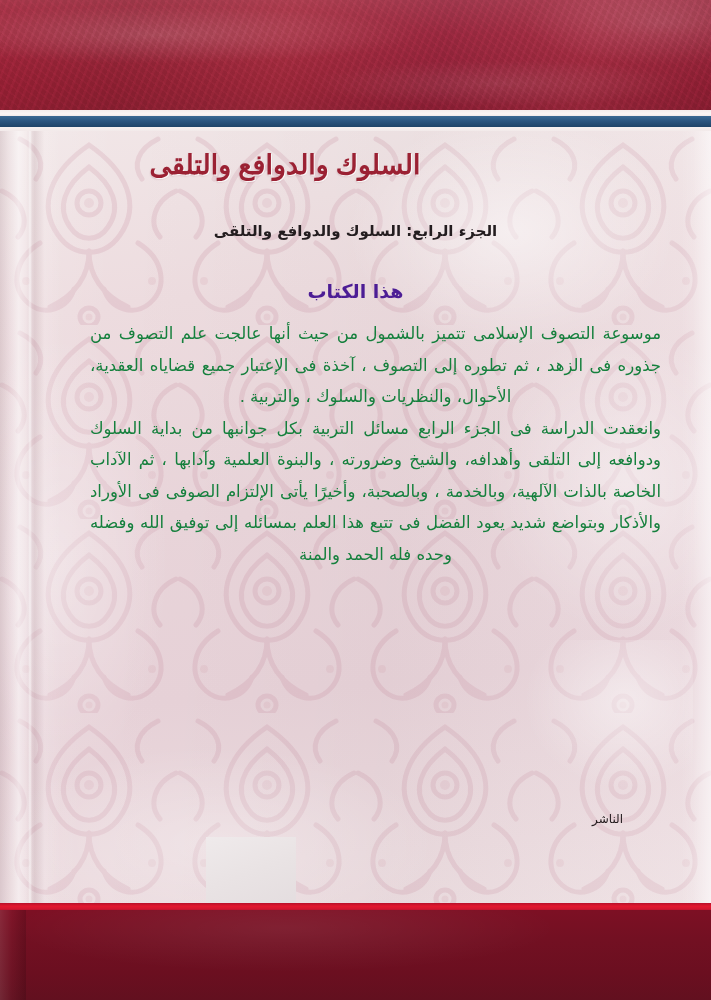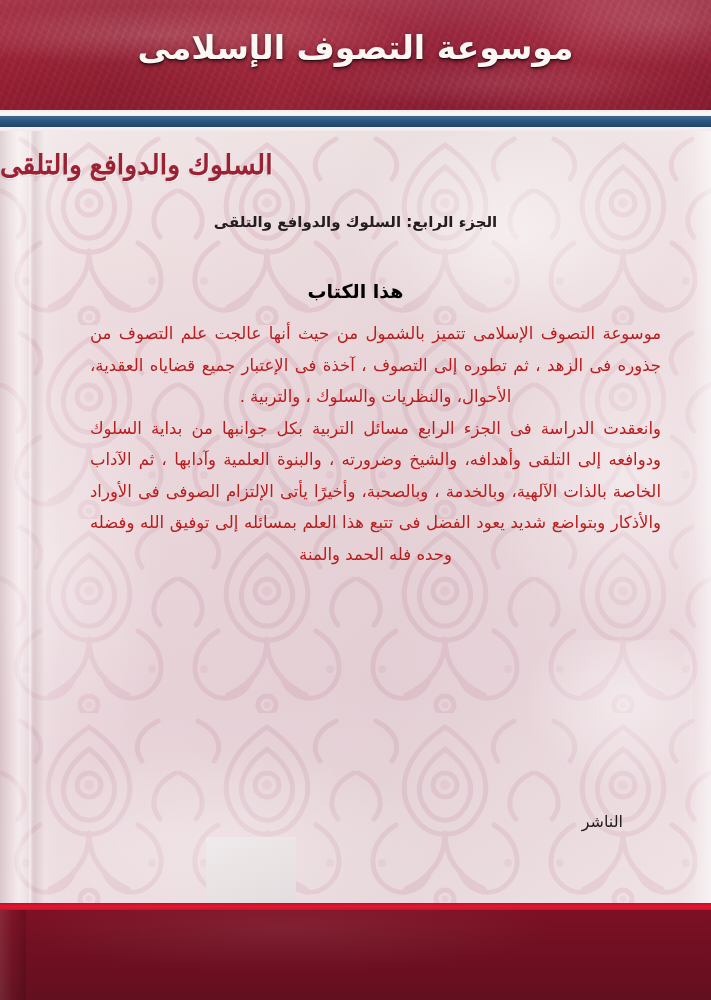--- a/index.html
+++ b/index.html
@@ -156,70 +156,70 @@
     background: linear-gradient(90deg, rgba(255,255,255,0.0), rgba(255,255,255,0.55), rgba(255,255,255,0.0));
     pointer-events: none;
   }
 
   
   .calligraphy-subtitle {
     position: absolute;
     left: 0;
     top: 148px;
     width: 570px;
-    text-align: left;
+    text-align: center;
     color: #9b2133;
-    font-family: Liberation Sans, sans-serif;
+    font-family: Liberation Serif, serif;
     font-size: 27px;
     font-weight: 700;
     line-height: 1.3;
     letter-spacing: -1px;
     text-shadow:
       1px 1px 0 rgba(255,255,255,0.85),
       0 1px 2px rgba(120,40,55,0.28);
     z-index: 5;
     white-space: nowrap;
   }
 
   .volume-line {
     position: absolute;
     left: 0;
-    top: 213px;
+    top: 222px;
     width: 711px;
     text-align: center;
     color: #231d1f;
     font-family: "DejaVu Sans", sans-serif;
     font-size: 15px;
     font-weight: 700;
     letter-spacing: -0.2px;
     z-index: 5;
     white-space: nowrap;
   }
 
   
   .blurb-heading {
     position: absolute;
     left: 0;
     top: 280px;
     width: 711px;
     text-align: center;
-    color: #000000;
+    color: #4c1d95;
     font-family: "DejaVu Sans", sans-serif;
     font-size: 19px;
     font-weight: 700;
     z-index: 5;
   }
 
   .blurb-body {
     position: absolute;
     right: 50px;
     left: 50px;
     top: 318px;
     z-index: 5;
-    color: #b91c1c;
+    color: #15803d;
     font-family: "DejaVu Sans", sans-serif;
     font-size: 16.5px;
     line-height: 31.5px;
     text-align: justify;
     text-align-last: center;
     direction: rtl;
     margin-left: 40px;
   }
   .blurb-body p {
     margin: 0 0 0 0;
@@ -227,21 +227,21 @@
   }
 
   
   .publisher-label {
     position: absolute;
     right: 88px;
     top: 812px;
     z-index: 6;
     color: #221b1d;
     font-family: "DejaVu Sans", sans-serif;
-    font-size: 16px;
+    font-size: 12px;
     font-weight: 400;
   }
 
   .publisher-plate {
     position: absolute;
     left: 206px;
     top: 837px;
     width: 90px;
     height: 70px;
     background: linear-gradient(160deg, #efeaeb 0%, #e9e3e4 50%, #e4dddf 100%);
@@ -296,21 +296,20 @@
     z-index: 6;
   }
 </style>
 </head>
 <body>
 
 <div class="cover">
 
   <div class="header-band"></div>
   <div class="header-gloss"></div>
-  <div class="main-title">موسوعة التصوف الإسلامى</div>
 
   <div class="divider-white-top"></div>
   <div class="divider-blue"></div>
   <div class="divider-white-bot"></div>
 
   <div class="body-panel">
 
     <div class="damask">
       <svg viewBox="0 0 711 775" preserveAspectRatio="none" xmlns="http://www.w3.org/2000/svg">
         <defs>

